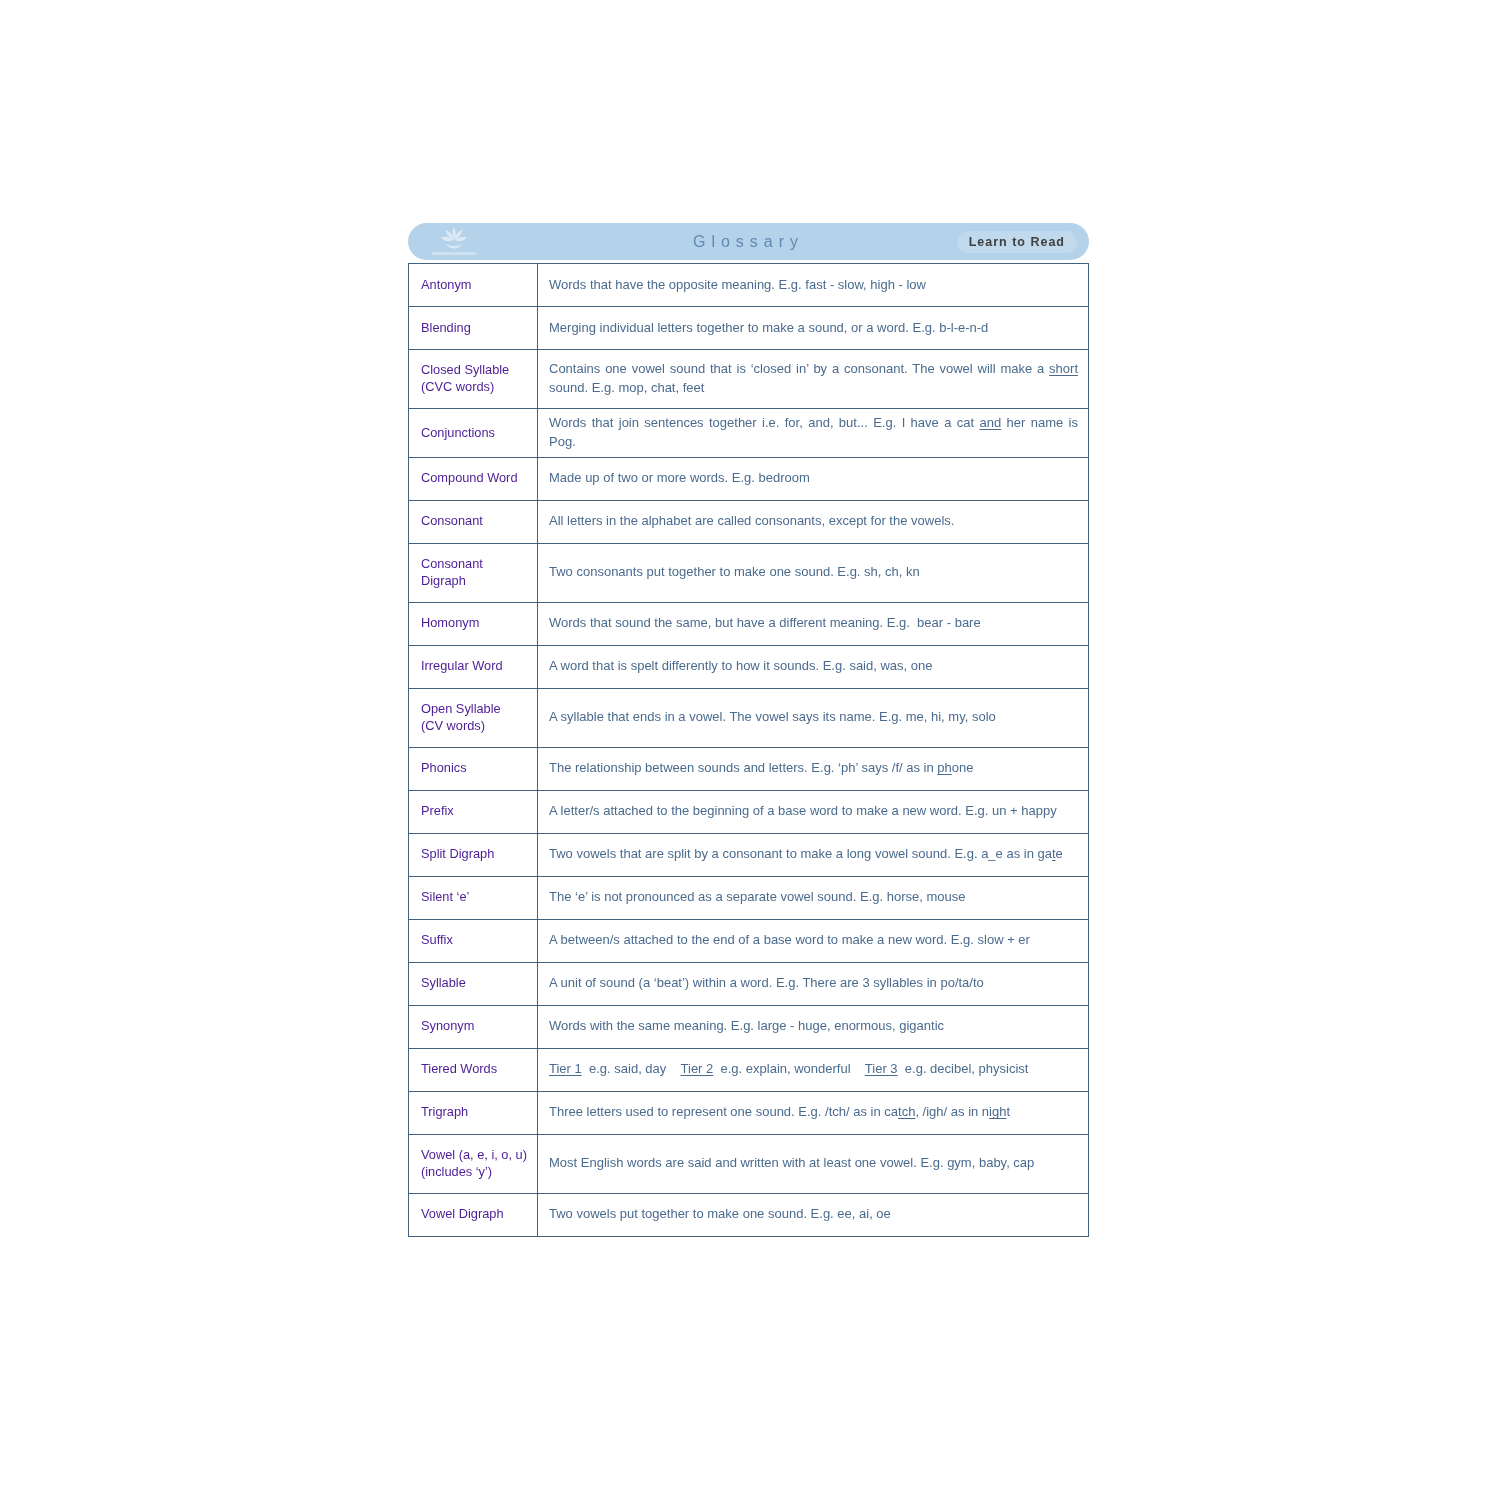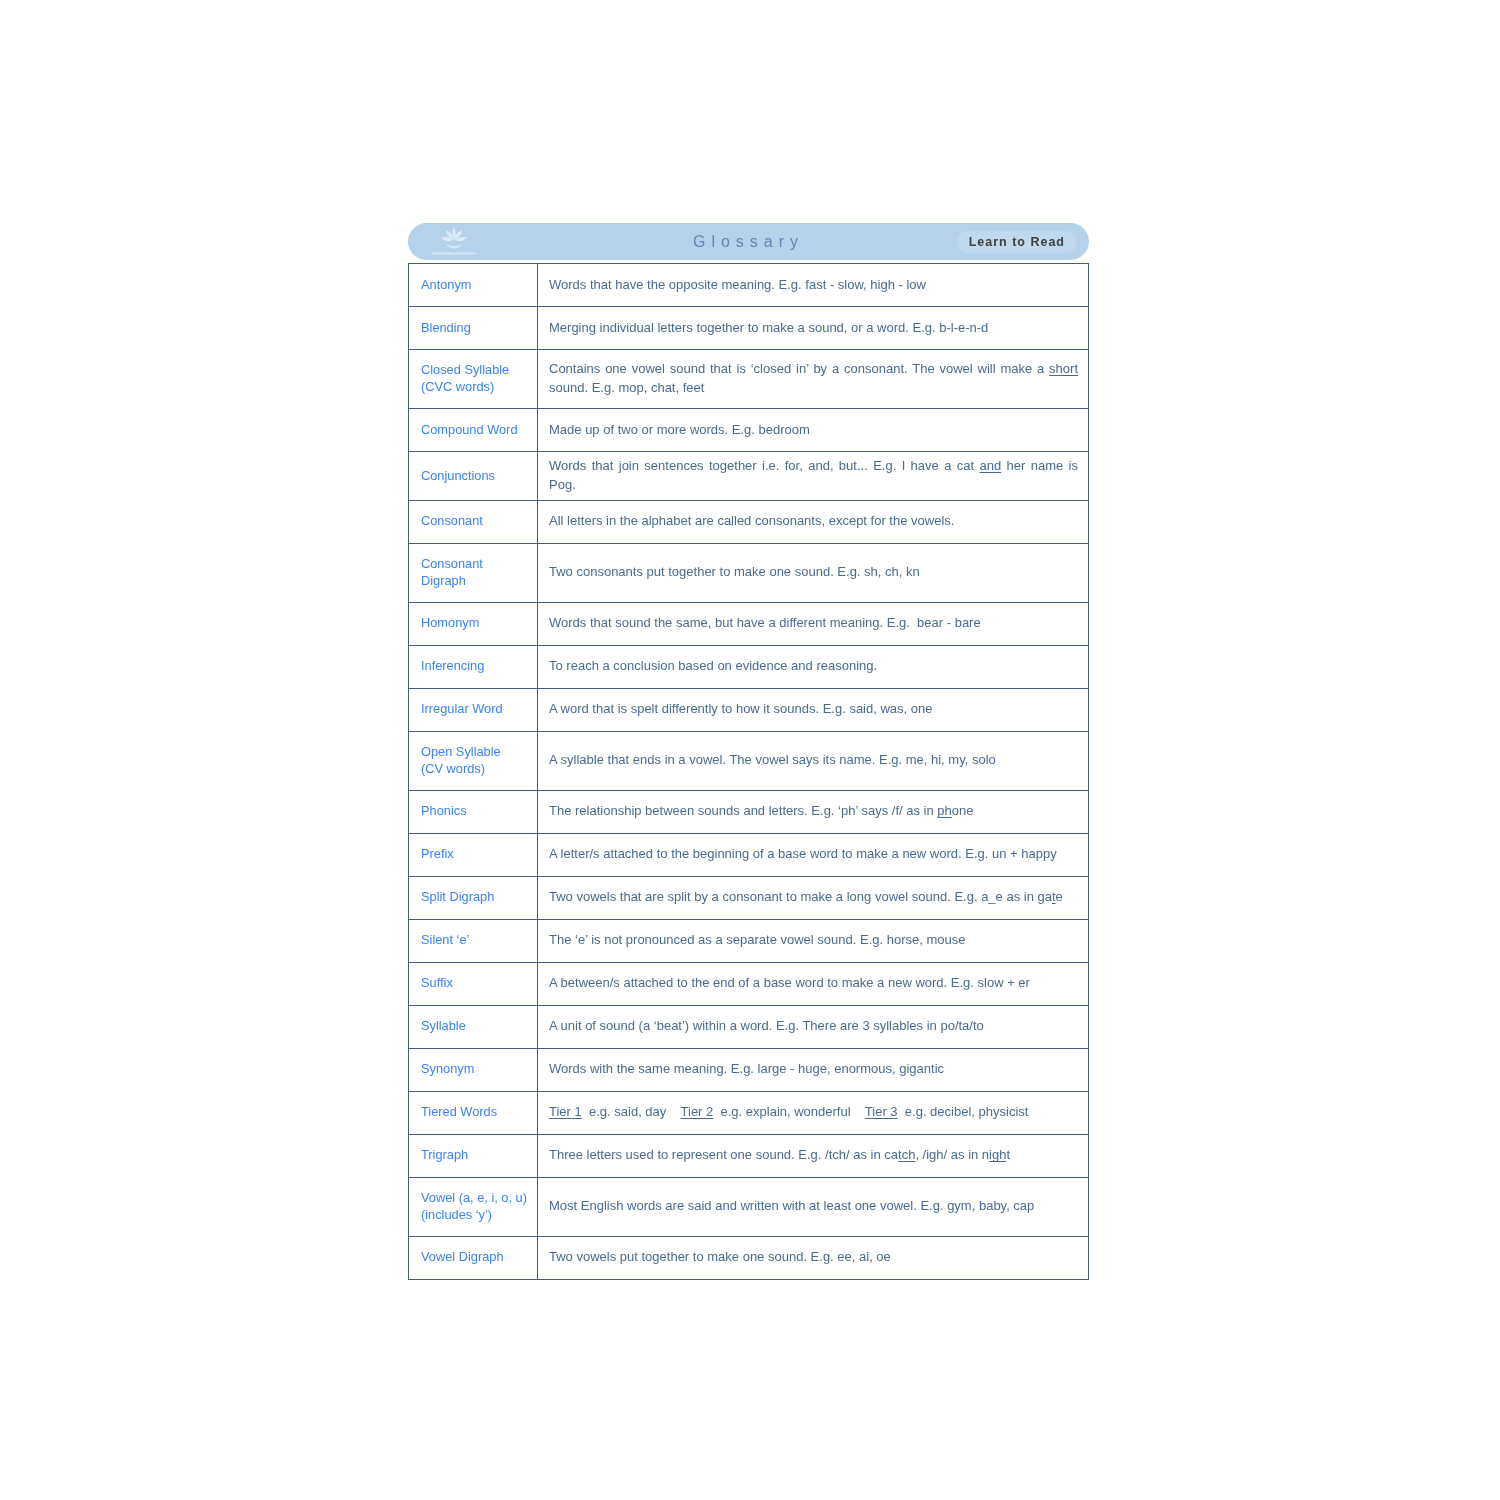--- a/index.html
+++ b/index.html
@@ -75,21 +75,21 @@
     border: 1.5px solid #44607f;
     vertical-align: middle;
     height: 43px;
   }
   tr.tall td { height: 59px; }
   td.term {
     width: 129px;
     padding: 5px 3px 5px 12px;
     font-size: 12.8px;
     line-height: 1.3;
-    color: #3b82f6;
+    color: #4c1d95;
     white-space: pre-line;
   }
   td.def {
     padding: 5px 10px 5px 11px;
     font-size: 13px;
     line-height: 1.45;
     color: #4b6b8e;
     white-space: pre-wrap;
     text-align: justify;
   }
@@ -127,45 +127,41 @@
           <tr>
             <td class="term">Blending</td>
             <td class="def"><span>Merging individual letters together to make a sound, or a word. </span><span class="it">E.g. b-l-e-n-d</span></td>
           </tr>
           <tr class="tall">
             <td class="term">Closed Syllable
 (CVC words)</td>
             <td class="def"><span>Contains one vowel sound that is ‘closed in’ by a consonant. The vowel will make a </span><span class="ul">short</span><span> sound. </span><span class="it">E.g. mop, chat, feet</span></td>
           </tr>
           <tr>
+            <td class="term">Conjunctions</td>
+            <td class="def"><span>Words that join sentences together i.e. for, and, but... </span><span class="it">E.g. I have a cat </span><span class="it ul">and</span><span class="it"> her name is Pog.</span></td>
+          </tr>
+          <tr>
             <td class="term">Compound Word</td>
             <td class="def"><span>Made up of two or more words. </span><span class="it">E.g. bedroom</span></td>
-          </tr>
-          <tr>
-            <td class="term">Conjunctions</td>
-            <td class="def"><span>Words that join sentences together i.e. for, and, but... </span><span class="it">E.g. I have a cat </span><span class="it ul">and</span><span class="it"> her name is Pog.</span></td>
           </tr>
           <tr>
             <td class="term">Consonant</td>
             <td class="def"><span>All letters in the alphabet are called consonants, except for the vowels.</span></td>
           </tr>
           <tr class="tall">
             <td class="term">Consonant
 Digraph</td>
             <td class="def"><span>Two consonants put together to make one sound. </span><span class="it">E.g. sh, ch, kn</span></td>
           </tr>
           <tr>
             <td class="term">Homonym</td>
             <td class="def"><span>Words that sound the same, but have a different meaning. </span><span class="it">E.g.  bear - bare</span></td>
           </tr>
           <tr>
-            <td class="term">Inferencing</td>
-            <td class="def"><span>To reach a conclusion based on evidence and reasoning.</span></td>
-          </tr>
-          <tr>
             <td class="term">Irregular Word</td>
             <td class="def"><span>A word that is spelt differently to how it sounds. </span><span class="it">E.g. said, was, one</span></td>
           </tr>
           <tr class="tall">
             <td class="term">Open Syllable
 (CV words)</td>
             <td class="def"><span>A syllable that ends in a vowel. The vowel says its name. </span><span class="it">E.g. me, hi, my, solo</span></td>
           </tr>
           <tr>
             <td class="term">Phonics</td>

